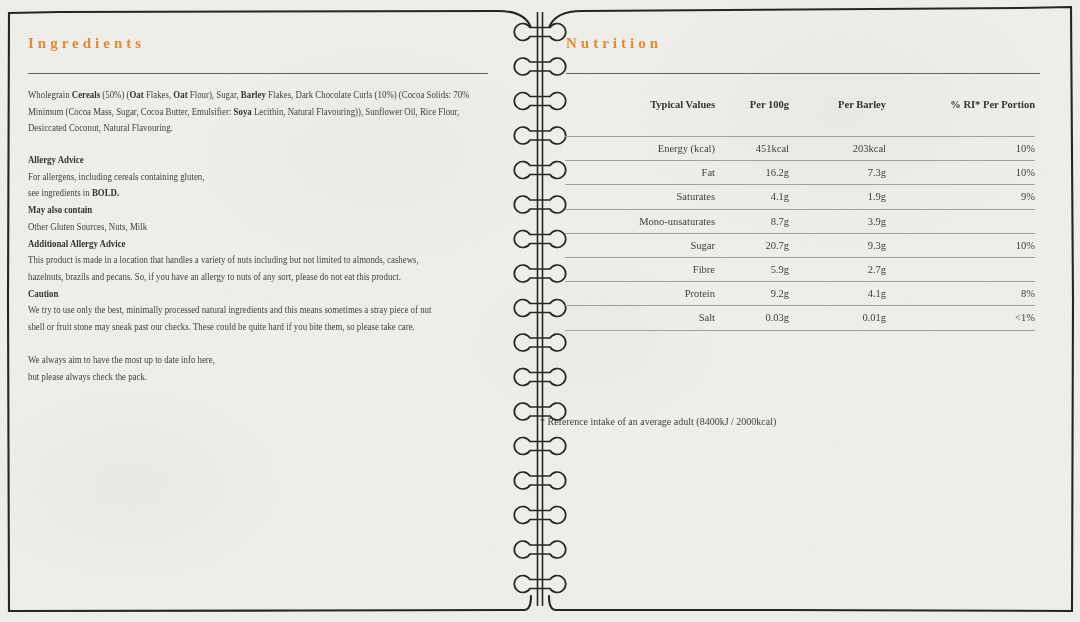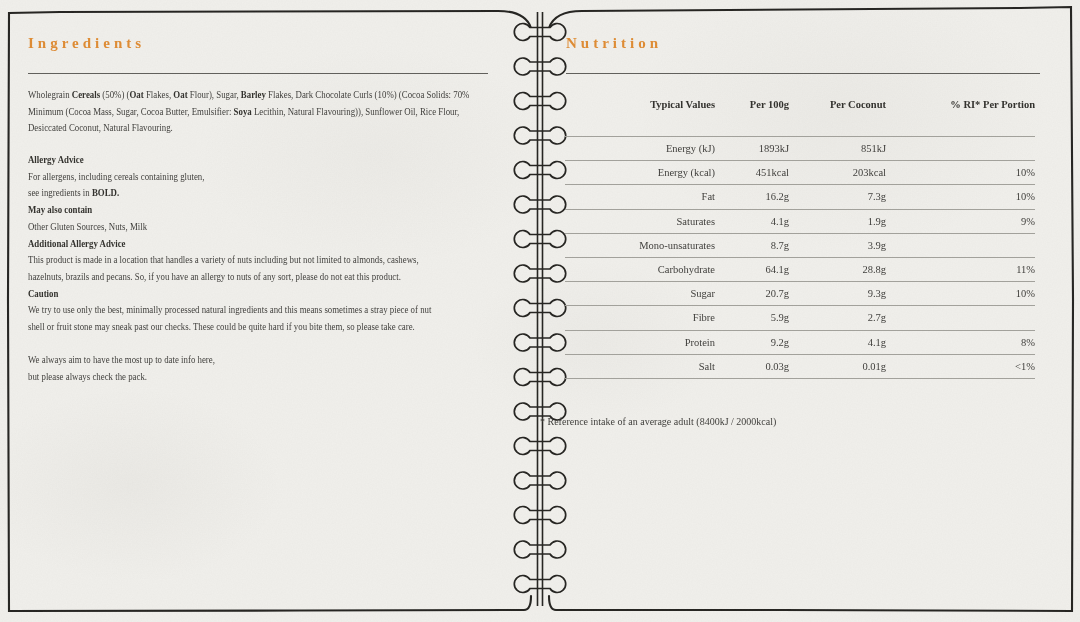--- a/index.html
+++ b/index.html
@@ -108,30 +108,24 @@
         </div>
     </section>
 
     <section>
       <h1 class="title" id="nut-title">Nutrition</h1>
       <div class="rule" id="nut-rule"></div>
       <div class="ntable">
         <div class="t-head" id="t-head">
             <span>Typical Values</span>
             <span>Per 100g</span>
-            <span>Per Coconut</span>
+            <span>Per Barley</span>
             <span>% RI* Per Portion</span>
           </div>
         <div id="t-rows">
-            <div class="t-row">
-              <span>Energy (kJ)</span>
-              <span>1893kJ</span>
-              <span>851kJ</span>
-              <span></span>
-            </div>
             <div class="t-row">
               <span>Energy (kcal)</span>
               <span>451kcal</span>
               <span>203kcal</span>
               <span>10%</span>
             </div>
             <div class="t-row">
               <span>Fat</span>
               <span>16.2g</span>
               <span>7.3g</span>
@@ -141,26 +135,20 @@
               <span>Saturates</span>
               <span>4.1g</span>
               <span>1.9g</span>
               <span>9%</span>
             </div>
             <div class="t-row">
               <span>Mono-unsaturates</span>
               <span>8.7g</span>
               <span>3.9g</span>
               <span></span>
-            </div>
-            <div class="t-row">
-              <span>Carbohydrate</span>
-              <span>64.1g</span>
-              <span>28.8g</span>
-              <span>11%</span>
             </div>
             <div class="t-row">
               <span>Sugar</span>
               <span>20.7g</span>
               <span>9.3g</span>
               <span>10%</span>
             </div>
             <div class="t-row">
               <span>Fibre</span>
               <span>5.9g</span>

